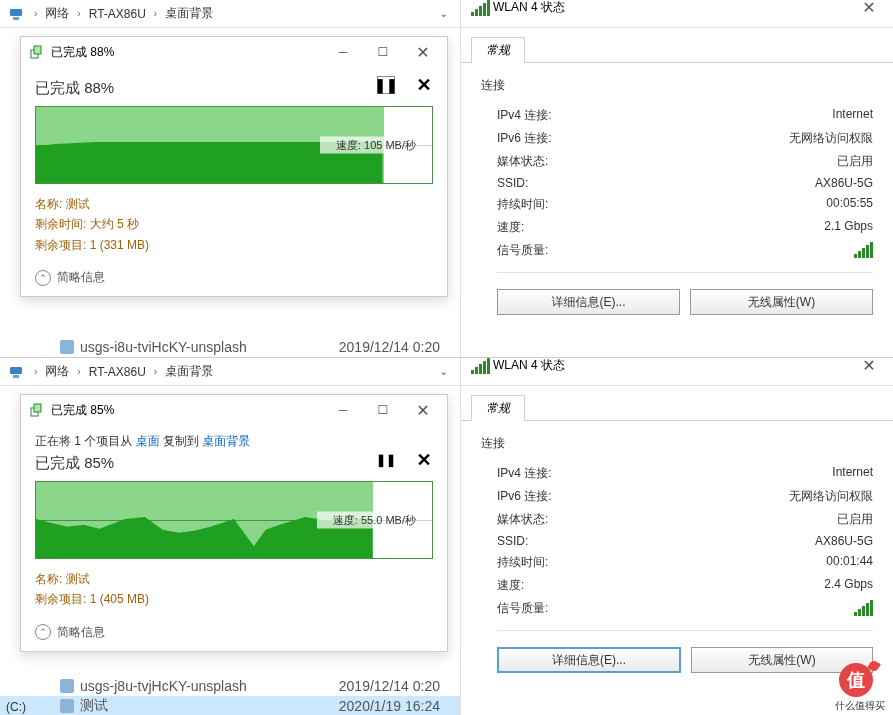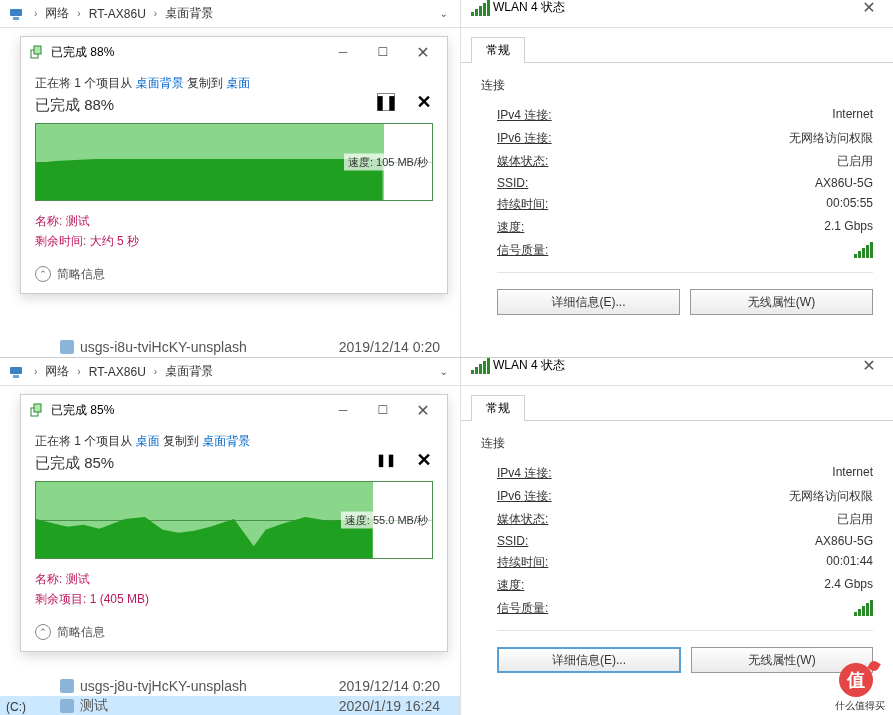--- a/index.html
+++ b/index.html
@@ -30,48 +30,48 @@
     .copy-line1 { font-size: 12px; color: #333; }
     .copy-line1 a { color: #0066cc; text-decoration: none; }
     .copy-h { font-size: 15px; color: #333; margin-top: 4px; font-weight: 400; }
     .copy-ctrls { float: right; margin-top: -22px; display: flex; gap: 20px; align-items: center; }
     .copy-ctrl { font-size: 14px; font-weight: bold; cursor: pointer; border: 1px solid #888; width: 18px; height: 18px; display: flex; align-items: center; justify-content: center; }
     .copy-ctrl.noborder { border: none; font-size: 18px; }
     
     .chart-box { margin-top: 8px; height: 78px; border: 1px solid #4a904a; position: relative; background: #fff; }
     .chart-fill { position: absolute; left: 0; top: 0; bottom: 0; background: #8ad68a; }
     .chart-area { position: absolute; left: 0; bottom: 0; right: 0; }
-    .chart-speed { position: absolute; right: 0px; bottom: 50%; transform: translateY(50%); font-size: 11px; color: #333; background: rgba(255,255,255,0.7); padding: 1px 4px; }
+    .chart-speed { position: absolute; right: 0px; bottom: 50%; transform: translateY(50%); font-size: 11px; color: #333; background: rgba(255,255,255,0.7); padding: 1px 16px; }
     .chart-midline { position: absolute; left: 0; right: 0; top: 50%; border-top: 1px solid #4a904a; }
     
-    .copy-info { margin-top: 10px; font-size: 12px; color: #be185d; line-height: 1.7; }
+    .copy-info { margin-top: 10px; font-size: 12px; color: #a16207; line-height: 1.7; }
     .copy-more { margin-top: 14px; display: flex; align-items: center; gap: 6px; font-size: 12px; color: #555; cursor: pointer; }
     .chev-circle { width: 16px; height: 16px; border: 1px solid #888; border-radius: 50%; display: flex; align-items: center; justify-content: center; font-size: 9px; color: #666; }
     
     
     .file-rows { position: absolute; bottom: 0; left: 0; right: 0; }
     .file-row { height: 20px; display: flex; align-items: center; font-size: 14px; color: #555; padding-left: 60px; }
     .file-row.sel { background: #cce8ff; }
     .file-icon { width: 14px; height: 14px; margin-right: 6px; display: inline-block; background: #8ab4d8; border-radius: 2px; }
     .file-date { margin-left: auto; padding-right: 20px; }
     .drive-label { position: absolute; bottom: 2px; left: 6px; font-size: 12px; color: #333; }
     
     
     .wlan-titlebar { height: 28px; display: flex; align-items: center; padding: 0 6px 12px 10px; border-bottom: 1px solid #e0e0e0; font-size: 12px; }
     .wifi-icon { width: 16px; height: 16px; margin-right: 6px; }
     .wlan-title-txt { flex: 1; }
     .wlan-close { width: 36px; height: 26px; display: flex; align-items: center; justify-content: center; color: #555; font-size: 16px; cursor: pointer; }
     
     .wlan-tabs { display: flex; padding: 8px 0 0 10px; font-size: 12px; border-bottom: 1px solid #d0d0d0; }
-    .wlan-tab { padding: 4px 14px; border: 1px solid #d0d0d0; border-bottom: none; background: #fff; position: relative; bottom: -1px; }
+    .wlan-tab { padding: 4px 14px; border: 1px solid #d0d0d0; border-bottom: none; background: #fff; position: relative; bottom: -1px; font-style: italic; }
     
     .wlan-body { padding: 14px 20px; font-size: 12px; color: #333; }
     .wlan-section-h { margin-bottom: 10px; }
     .wlan-row { display: flex; padding: 3px 0 3px 16px; }
-    .wlan-label { width: 120px; text-decoration: underline; }
+    .wlan-label { width: 120px; }
     .wlan-val { margin-left: auto; text-align: right; }
     .wlan-divider { border-top: 1px solid #e4e4e4; margin: 8px 0 8px 16px; }
     .signal-bars { display: inline-flex; align-items: flex-end; gap: 1px; }
     .signal-bars span { display: inline-block; width: 3px; background: #2a8a2a; }
     .signal-bars span:nth-child(1) { height: 4px; }
     .signal-bars span:nth-child(2) { height: 7px; }
     .signal-bars span:nth-child(3) { height: 10px; }
     .signal-bars span:nth-child(4) { height: 13px; }
     .signal-bars span:nth-child(5) { height: 16px; }
     
@@ -114,41 +114,39 @@
               <rect x="2" y="6" width="7" height="8" fill="#fff" stroke="#2a8a2a"></rect>
               <rect x="5" y="2" width="7" height="8" fill="#b3e6b3" stroke="#2a8a2a"></rect>
             </svg>
         </span>
         <span class="copy-title-txt">已完成 88%</span>
         <div class="winbtn">─</div>
         <div class="winbtn">☐</div>
         <div class="winbtn close">✕</div>
       </div>
       <div class="copy-body">
-        <div class="copy-line1">
-          <span>正在将 1 个项目从 </span><a>桌面背景</a><span> 复制到 </span><a>桌面</a>
-        </div>
         <div class="copy-h">已完成 88%</div>
         <div class="copy-ctrls">
           <span class="copy-ctrl">❚❚</span>
           <span class="copy-ctrl noborder">✕</span>
         </div>
 
         <div class="chart-box">
           <div class="chart-fill" style="width:88%"></div>
           <div class="chart-midline"></div>
           <svg class="chart-area" viewBox="0 0 400 78" preserveAspectRatio="none" style="width:100%;height:100%;">
             <path d="M0,40 L20,38 L40,37 L60,36 L350,36 L350,78 L0,78 Z" fill="#20a020"></path>
           </svg>
           <div class="chart-speed">速度: 105 MB/秒</div>
         </div>
 
         <div class="copy-info">
           <div><span>名称: </span><span>测试</span></div>
           <div><span>剩余时间: </span><span>大约 5 秒</span></div>
+          <div><span>剩余项目: </span><span>1 (331 MB)</span></div>
         </div>
 
         <div class="copy-more">
           <span class="chev-circle">⌃</span>
           <span>简略信息</span>
         </div>
       </div>
     </div>
 
     <div class="file-rows">

